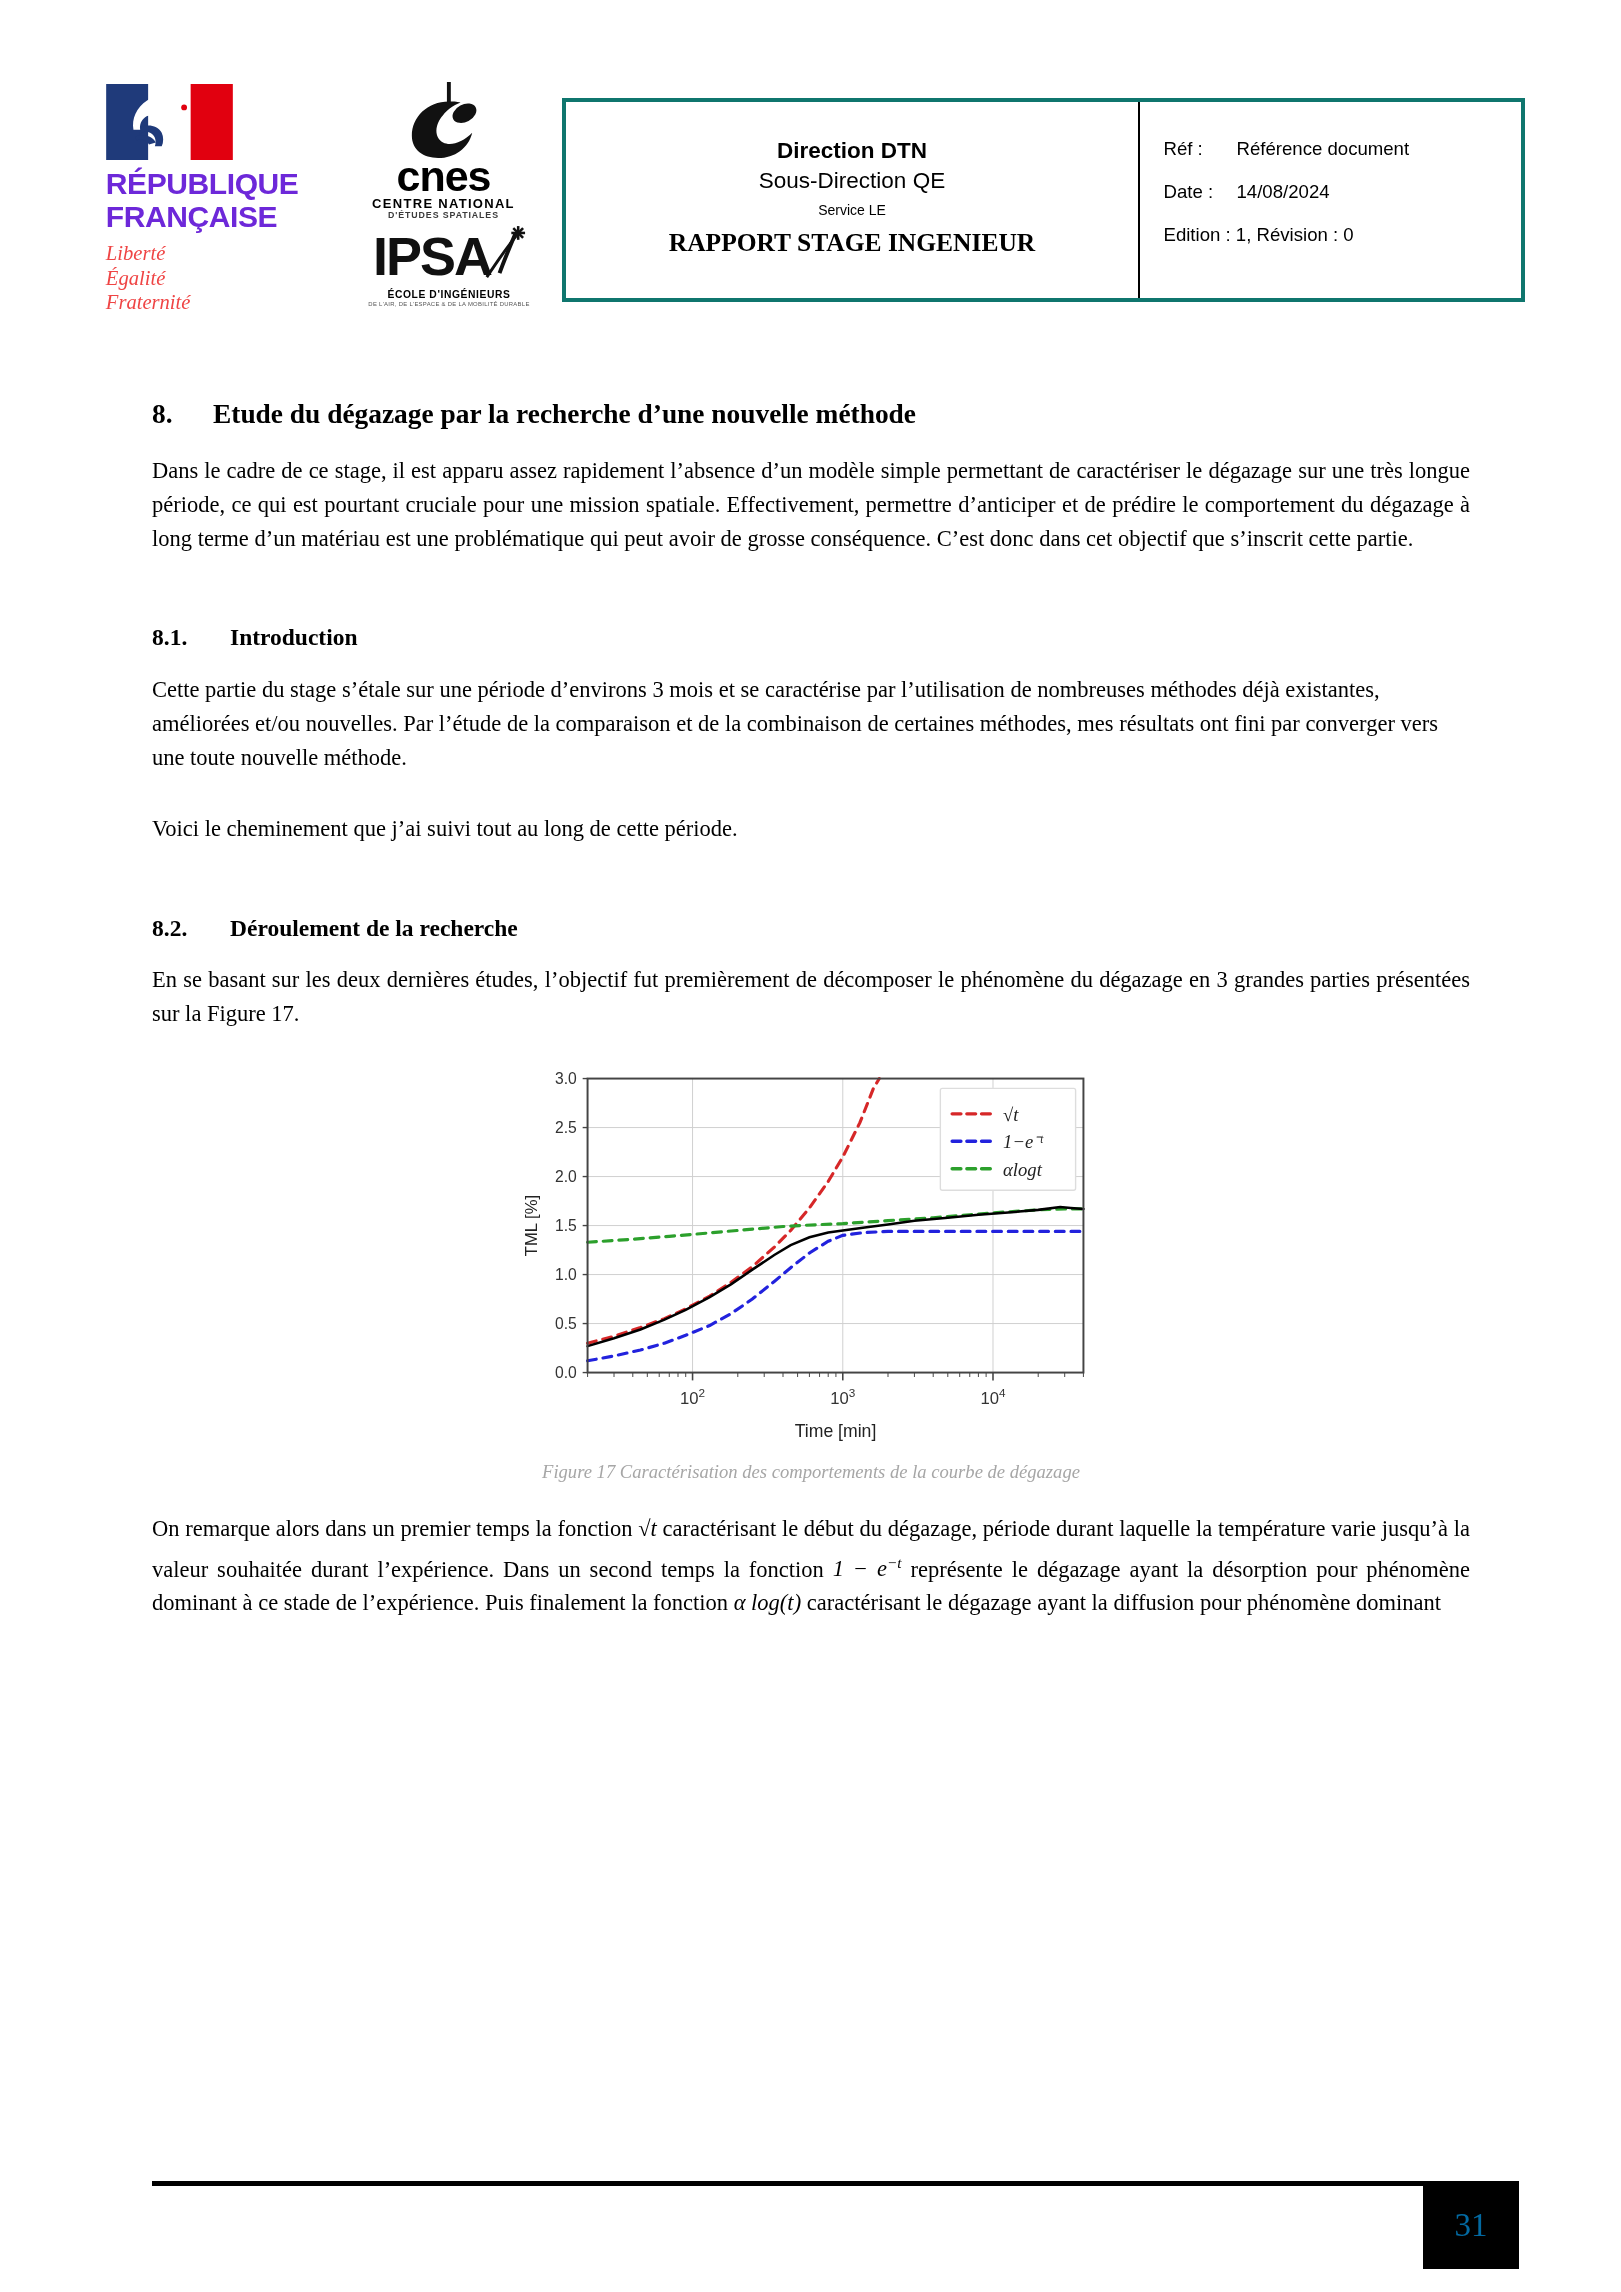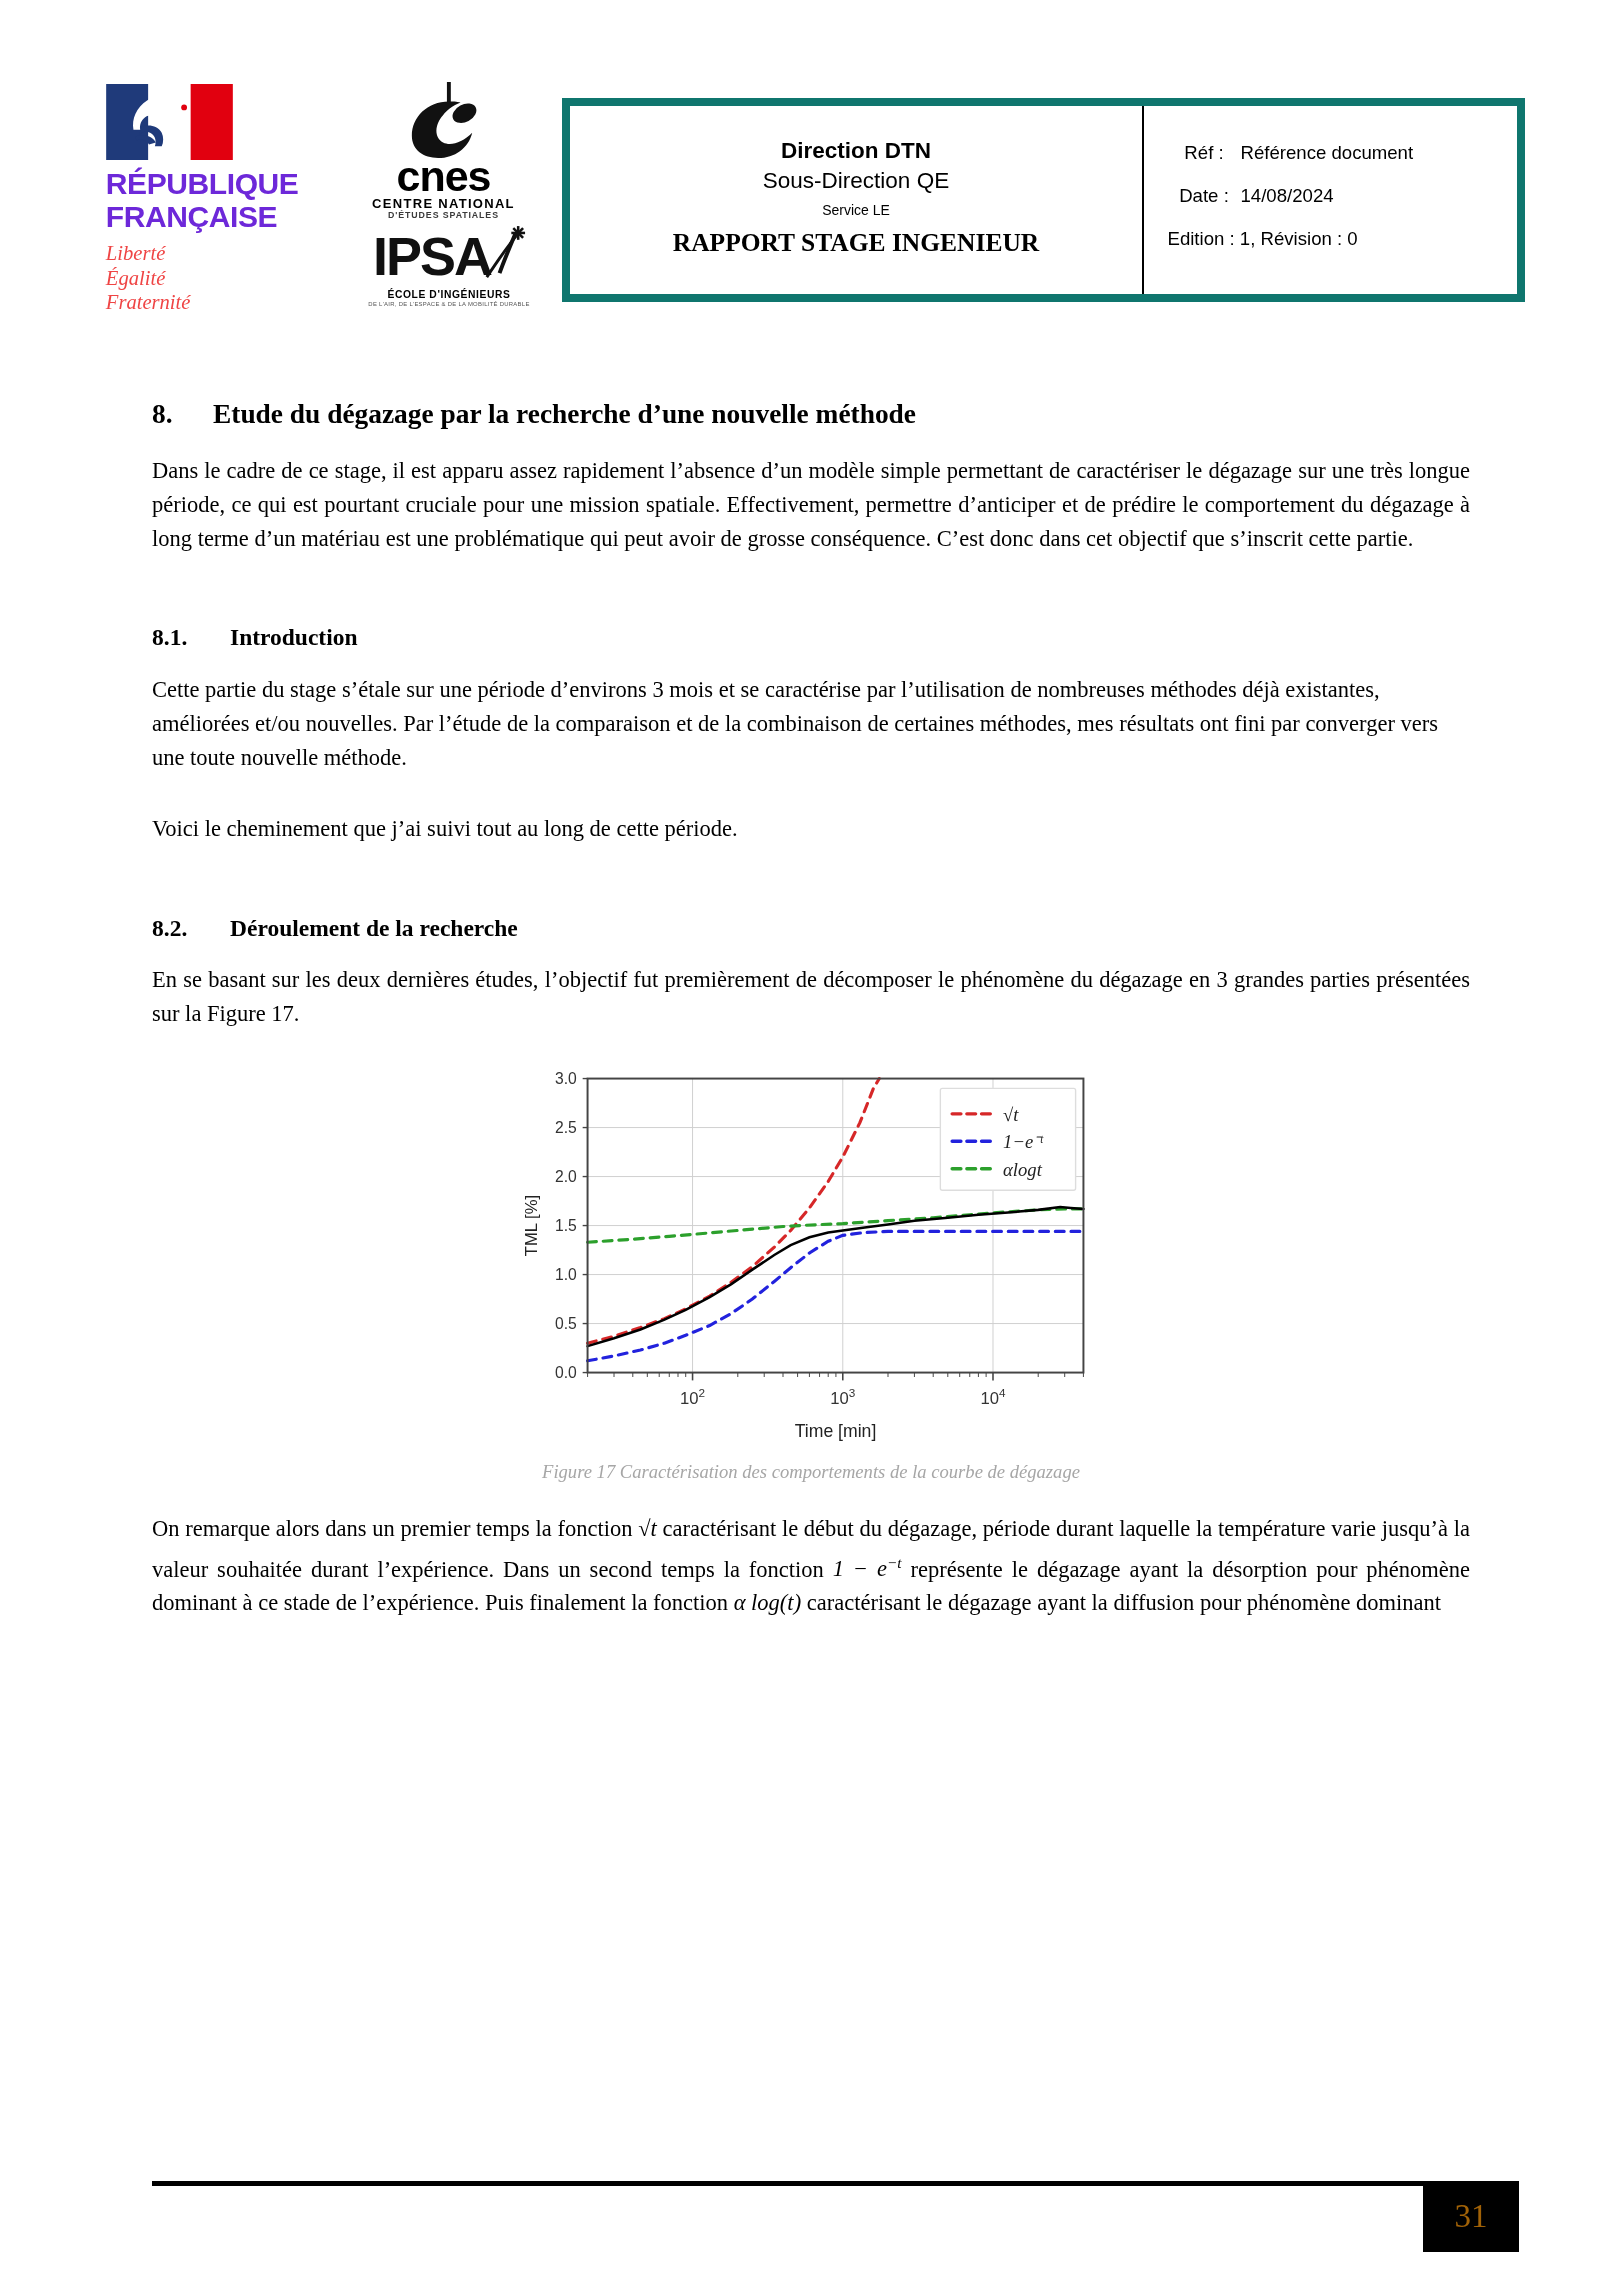--- a/index.html
+++ b/index.html
@@ -28,21 +28,21 @@
   .cnes-sub2{font-family:"Liberation Sans",sans-serif;font-size:8.8px;font-weight:bold;
              letter-spacing:0.9px;line-height:10.8px;color:#3a3a3a;}
 
   .ipsa-logo{position:absolute;left:267px;top:150px;width:172px;text-align:center;}
   .ipsa-sub{font-family:"Liberation Sans",sans-serif;font-size:10.3px;font-weight:bold;
             letter-spacing:0.6px;margin-top:-2px;}
   .ipsa-sub2{font-family:"Liberation Sans",sans-serif;font-size:5.9px;letter-spacing:0.3px;
              color:#555;margin-top:1px;}
 
   .hdr-table{position:absolute;left:466px;top:21.6px;width:963px;height:204px;
-             border:8px solid #0f766e;display:flex;box-sizing:border-box;text-align:center;}
+             border:4px solid #0f766e;display:flex;box-sizing:border-box;}
   .hdr-title-cell{flex:0 0 574px;border-right:2px solid #000;display:flex;
                   flex-direction:column;align-items:center;justify-content:center;
                   padding-bottom:3.9px;box-sizing:border-box;}
   .hdr-l1{font-family:"Liberation Sans",sans-serif;font-weight:bold;font-size:22.5px;line-height:30px;}
   .hdr-l2{font-family:"Liberation Sans",sans-serif;font-size:22.5px;line-height:30px;}
   .hdr-l3{font-family:"Liberation Sans",sans-serif;font-size:14px;line-height:29px;}
   .hdr-l4{font-family:"Liberation Serif",serif;font-weight:bold;font-size:25.5px;
           line-height:33px;margin-top:1px;}
 
   .hdr-meta-cell{flex:1;padding:25.5px 0 0 23.5px;box-sizing:border-box;}
@@ -76,22 +76,22 @@
   sup.ex{font-size:0.68em;vertical-align:super;font-style:italic;}
 
   
   .figure{margin:25.5px 0 0 0;text-align:center;}
   .figwrap{display:inline-block;}
   .figcap{font-family:"Liberation Serif",serif;font-style:italic;font-size:18.6px;
           color:#a6a6a6;margin-top:8px;text-align:center;}
 
   
   .footer-rule{position:absolute;left:152px;top:2181px;width:1318px;height:4.9px;background:#000;}
-  .pagebox{position:absolute;left:1423px;top:2181px;width:96px;height:71px;background:#000;
-           color:#a16207;display:flex;align-items:center;justify-content:center;
+  .pagebox{position:absolute;left:1423px;top:2181px;width:96px;height:88px;background:#000;
+           color:#0369a1;display:flex;align-items:center;justify-content:center;
            font-family:"Liberation Serif",serif;font-size:33px;}
 </style>
 </head>
 <body>
 
 <div class="page">
 
   <div class="header">
 
     <div class="logos">

